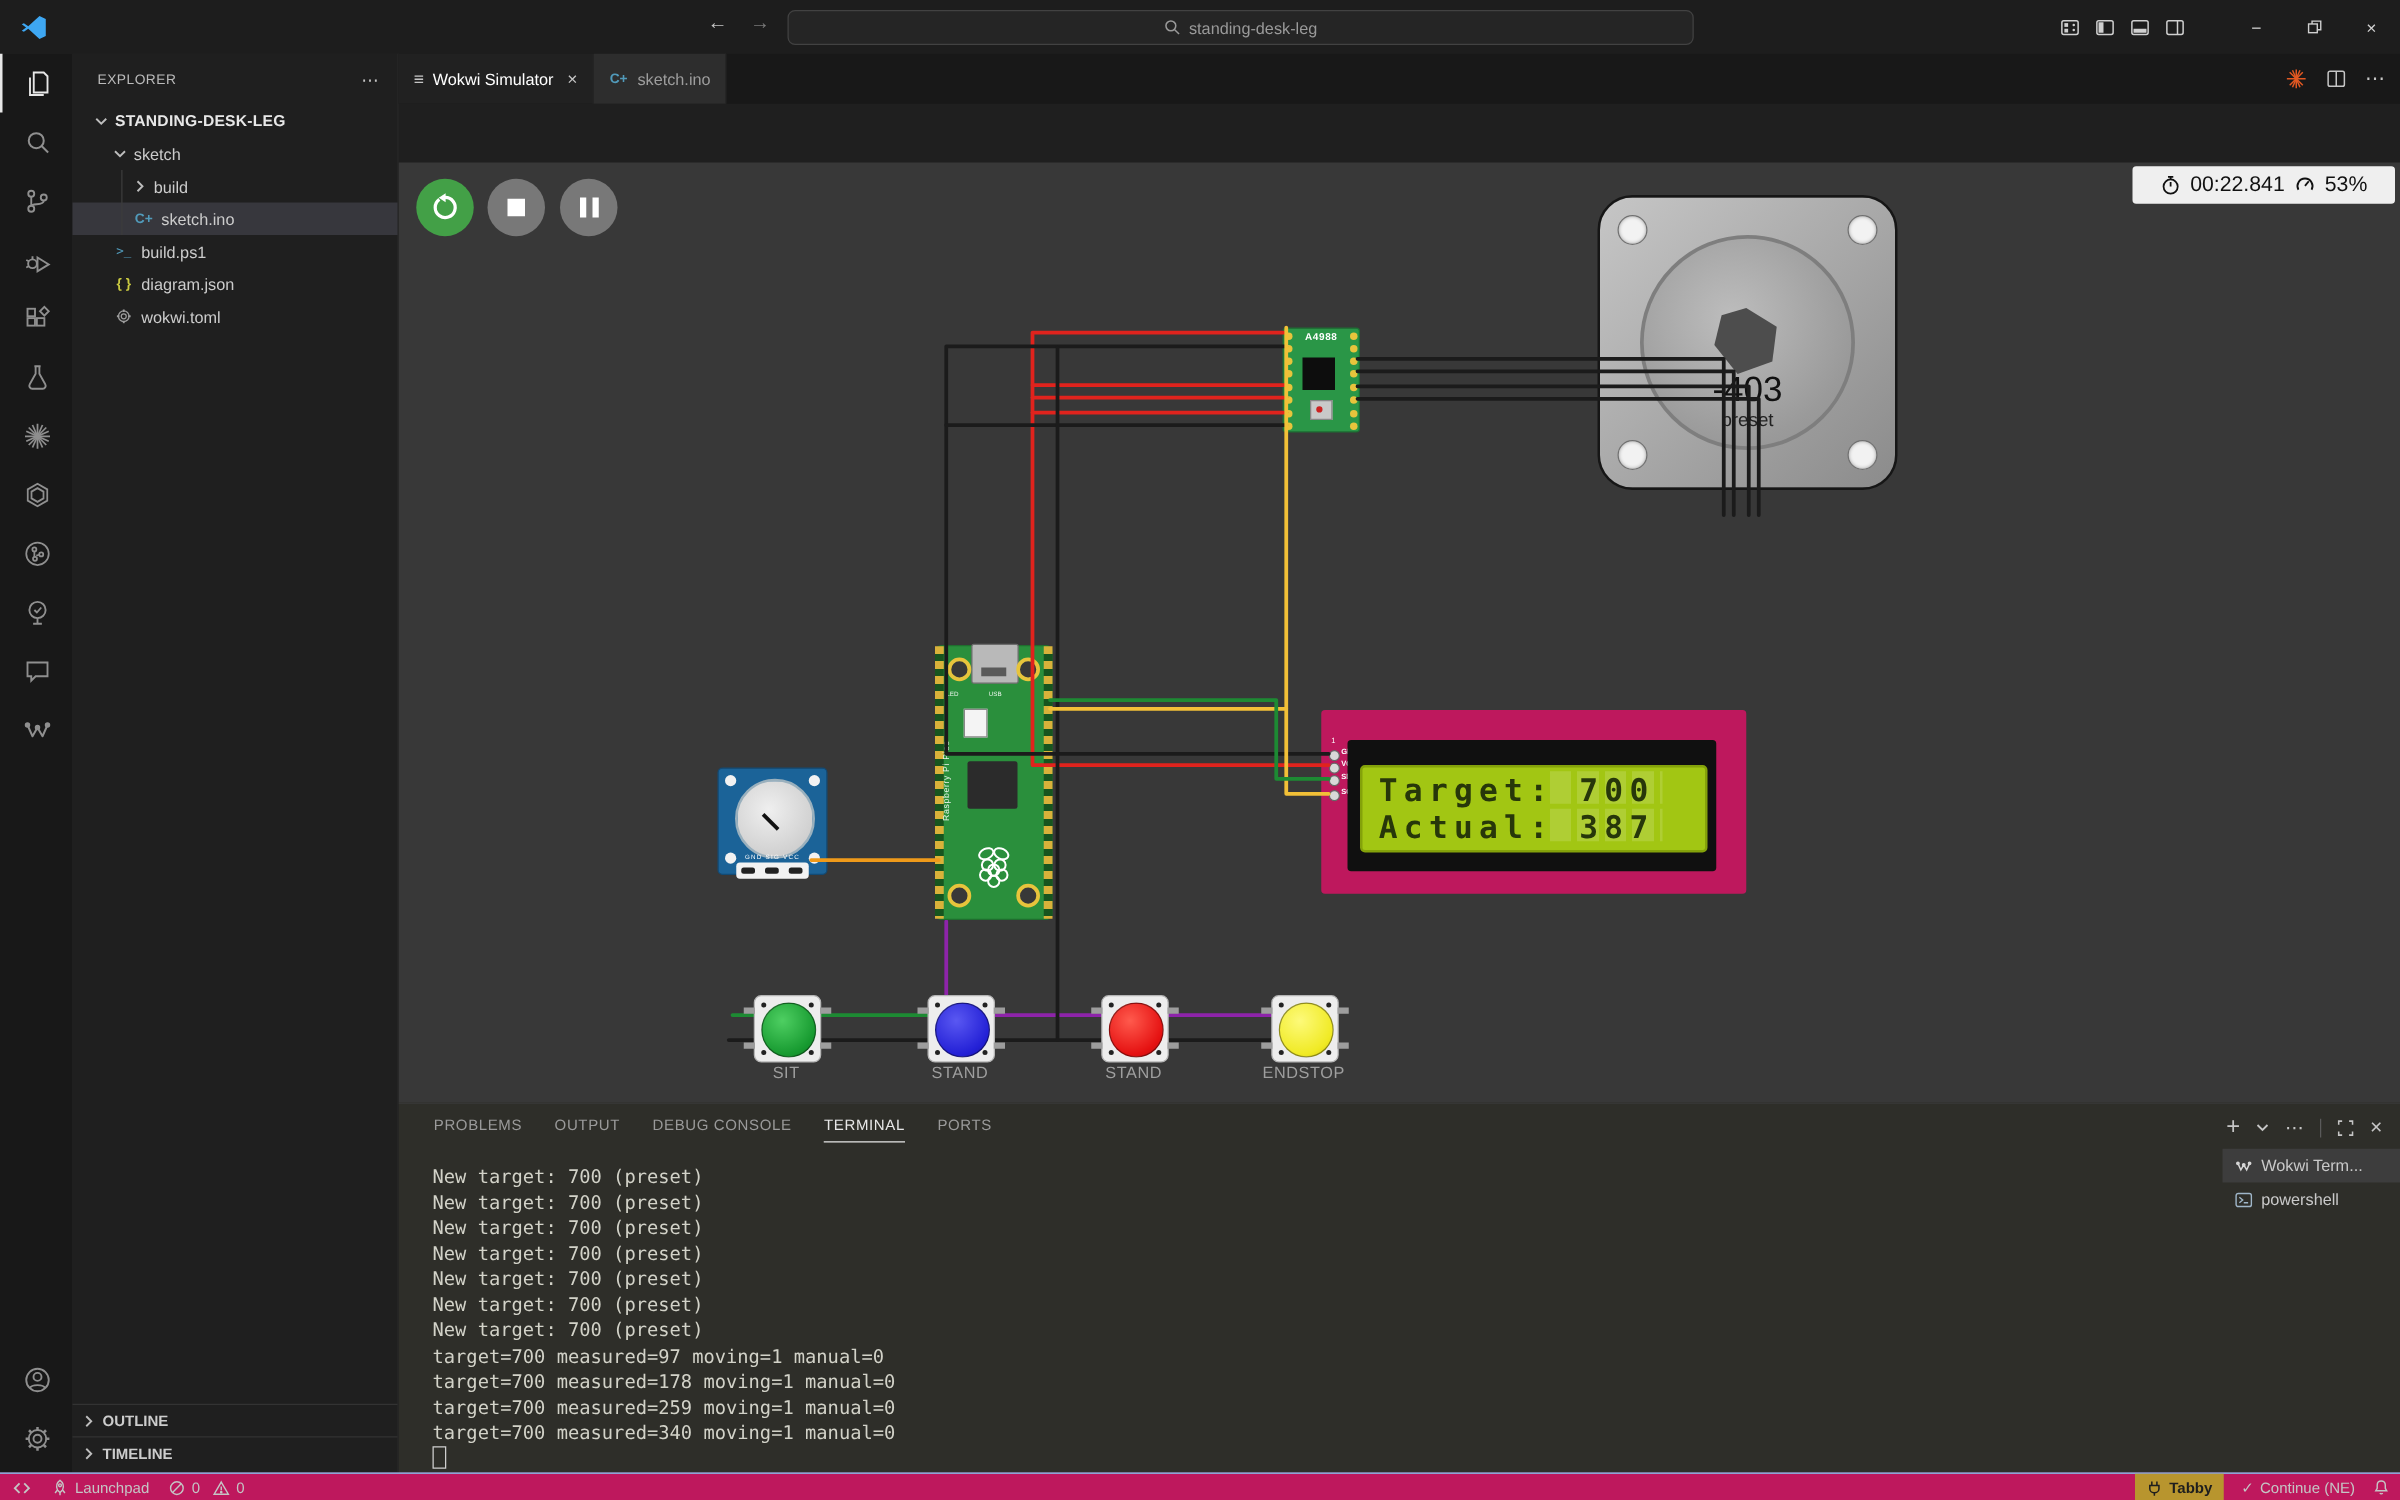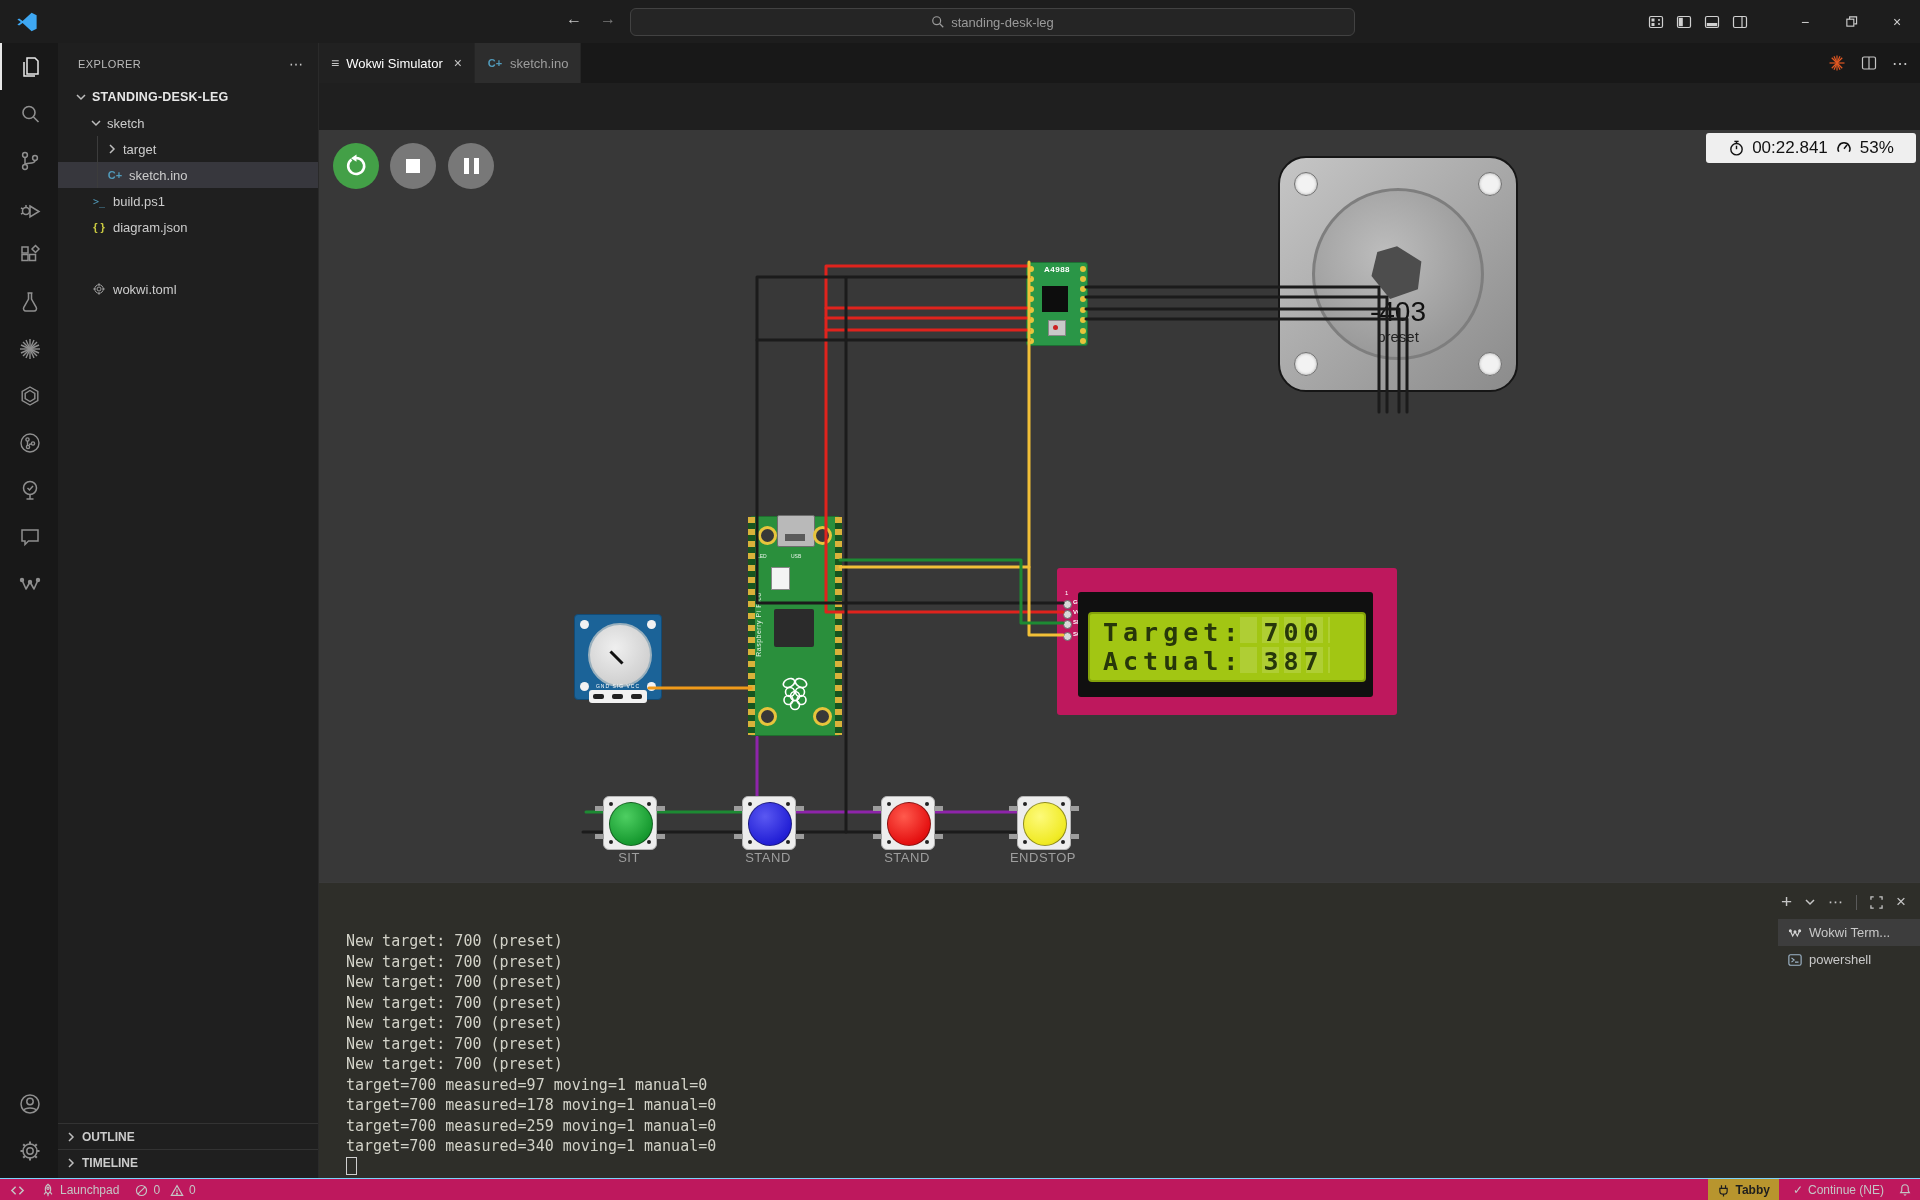--- a/index.html
+++ b/index.html
@@ -348,35 +348,35 @@
             </svg>
           </span>
         <span class="lbl">sketch</span>
       </div>
       <div class="trow" style="padding-left:49px;">
         <span class="chev">
             <svg width="10" height="10" viewBox="0 0 10 10" fill="none" stroke="#bdbdbd" stroke-width="1.5">
               <path d="M3 1l4 4-4 4"></path>
             </svg>
           </span>
-        <span class="lbl">target</span>
+        <span class="lbl">build</span>
       </div>
       <div class="trow sel" style="padding-left:49px;">
         <span class="ico-ino">C+</span>
         <span class="lbl">sketch.ino</span>
       </div>
       <div class="trow" style="padding-left:33px;">
         <span class="ico-ps">&gt;_</span>
         <span class="lbl">build.ps1</span>
       </div>
       <div class="trow" style="padding-left:33px;">
         <span class="ico-json">{ }</span>
         <span class="lbl">diagram.json</span>
       </div>
-      <div class="trow" style="padding-left:33px;margin-top:36px;">
+      <div class="trow" style="padding-left:33px;">
         <span class="ico-gear">
             <svg width="12" height="12" viewBox="0 0 24 24" fill="none" stroke="#9d9d9d" stroke-width="2">
               <circle cx="12" cy="12" r="4"></circle>
               <circle cx="12" cy="12" r="8.5"></circle>
               <g stroke-width="3">
                 <line x1="12" y1="1" x2="12" y2="5"></line>
                 <line x1="12" y1="19" x2="12" y2="23"></line>
                 <line x1="1" y1="12" x2="5" y2="12"></line>
                 <line x1="19" y1="12" x2="23" y2="12"></line>
               </g>
@@ -607,20 +607,27 @@
         <span>00:22.841</span>
         <svg width="18" height="18" viewBox="0 0 24 24" fill="none" stroke="#111" stroke-width="2">
             <path d="M5 17a8 8 0 1 1 14 0"></path>
             <line x1="12" y1="13" x2="16" y2="8"></line>
           </svg>
         <span>53%</span>
       </div>
     </div>
 
     <div class="panel">
+      <div class="ptabs">
+        <span class="pt">PROBLEMS</span>
+        <span class="pt">OUTPUT</span>
+        <span class="pt">DEBUG CONSOLE</span>
+        <span class="pt active">TERMINAL</span>
+        <span class="pt">PORTS</span>
+      </div>
       <div class="pctrl">
         <span style="font-size:19px;">+</span>
         <svg width="10" height="10" viewBox="0 0 10 10" fill="none" stroke="#c5c5c5" stroke-width="1.5">
             <path d="M1 3l4 4 4-4"></path>
           </svg>
         <span>⋯</span>
         <span class="sep"></span>
         <svg width="13" height="13" viewBox="0 0 14 14" fill="none" stroke="#c5c5c5" stroke-width="1.4">
             <path d="M1 4V1h3M10 1h3v3M13 10v3h-3M4 13H1v-3"></path>
           </svg>

